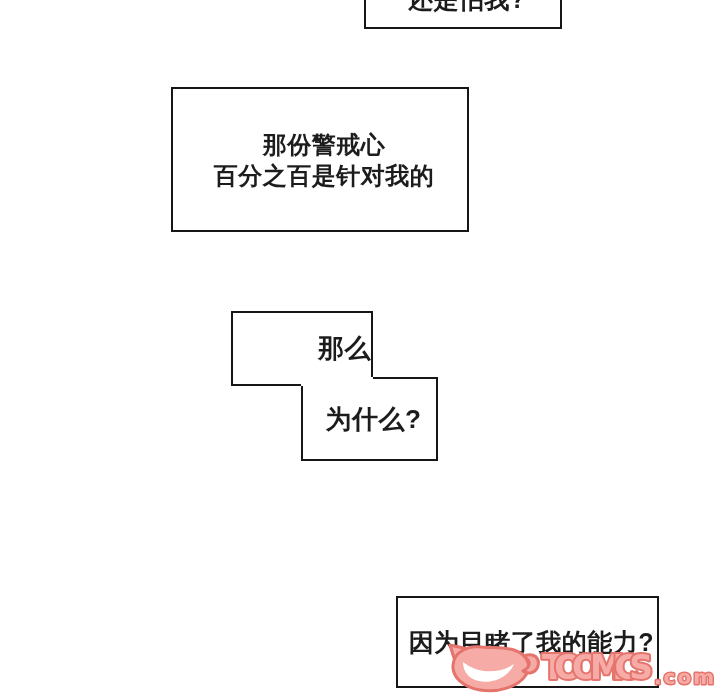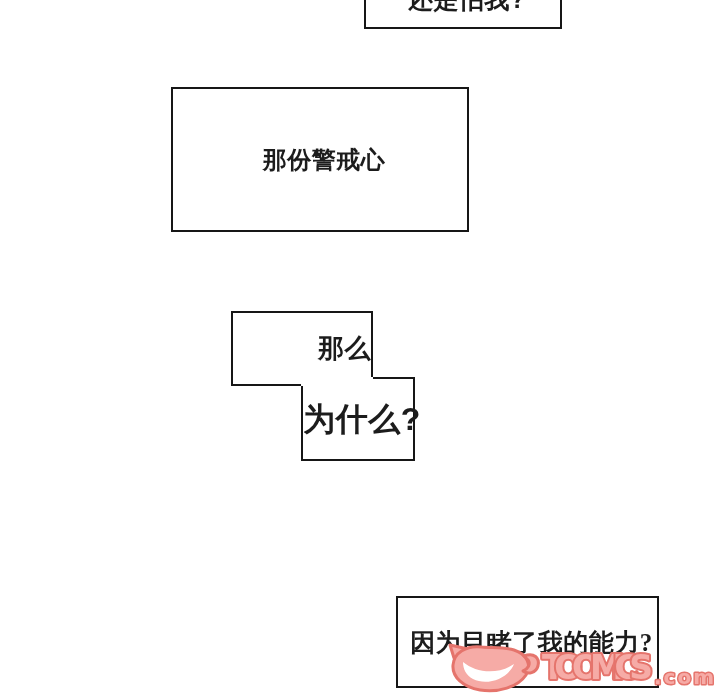--- a/index.html
+++ b/index.html
@@ -29,22 +29,22 @@
     font-weight: 600;
     letter-spacing: 0.5px;
     white-space: nowrap;
     padding-left: 8px;
   }
   .bubble .line { line-height: 31px; }
 
   .bubble-top      { left: 364px; top: -31px; width: 198px; height: 60px; font-size: 25px; }
   .bubble-wariness { left: 171px; top:  87px; width: 298px; height: 145px; font-size: 24px; }
   .bubble-then     { left: 231px; top: 311px; width: 142px; height: 75px; font-size: 26px; align-items: flex-end; }
-  .bubble-why      { left: 301px; top: 377px; width: 114px; height: 84px; font-size: 32px; }
-  .bubble-reason   { left: 396px; top: 596px; width: 263px; height: 92px; font-size: 25px; font-family: Liberation Serif, serif; }
+  .bubble-why      { left: 301px; top: 377px; width: 137px; height: 84px; font-size: 26px; }
+  .bubble-reason   { left: 396px; top: 596px; width: 263px; height: 92px; font-size: 25px; }
 
   
   .join-patch {
     position: absolute;
     left: 301px; top: 377px;
     width: 72px; height: 9px;
     background: #ffffff;
   }
 
   .watermark {
@@ -86,20 +86,21 @@
 <body>
 
 <div class="page">
 
   <div class="bubble bubble-top">
     <span class="line">还是怕我?</span>
   </div>
 
   <div class="bubble bubble-wariness">
     <span class="line">那份警戒心</span>
+    <span class="line">百分之百是针对我的</span>
   </div>
 
   <div class="bubble bubble-then">
     <span class="line">那么</span>
   </div>
   <div class="bubble bubble-why">
     <span class="line">为什么?</span>
   </div>
   <div class="join-patch"></div>
 

